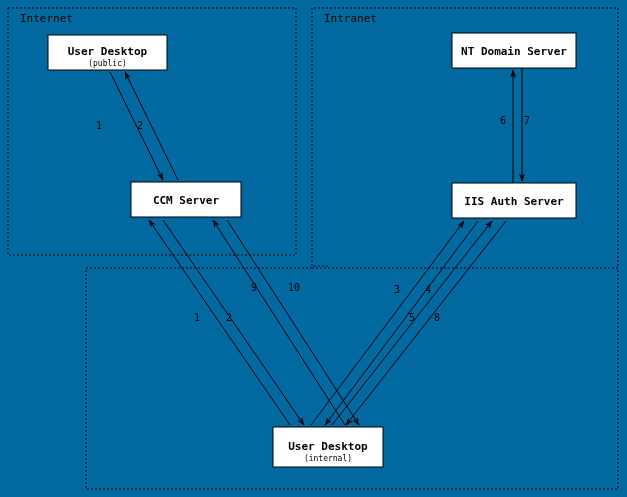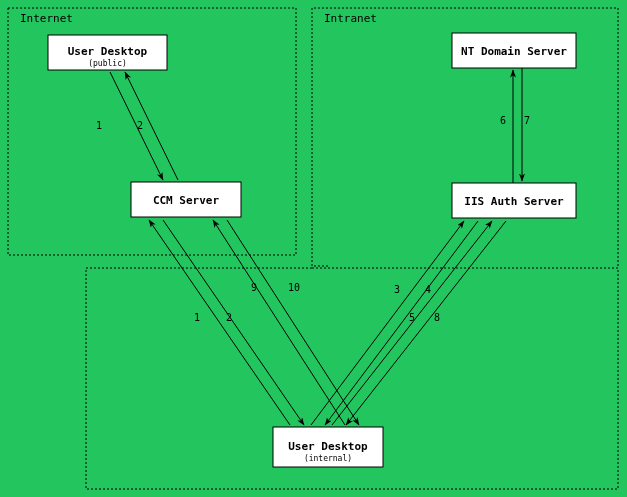--- a/index.html
+++ b/index.html
@@ -7,21 +7,21 @@
     padding: 0;
     background: #ffffff;
   }
   body {
     font-family: "DejaVu Sans Mono", monospace;
   }
   #diagram-root {
     position: relative;
     width: 627px;
     height: 497px;
-    background: #22c55e;
+    background: #0369a1;
     overflow: hidden;
   }
   svg.layer {
     position: absolute;
     left: 0;
     top: 0;
     width: 627px;
     height: 497px;
   }
   .zone-label {

